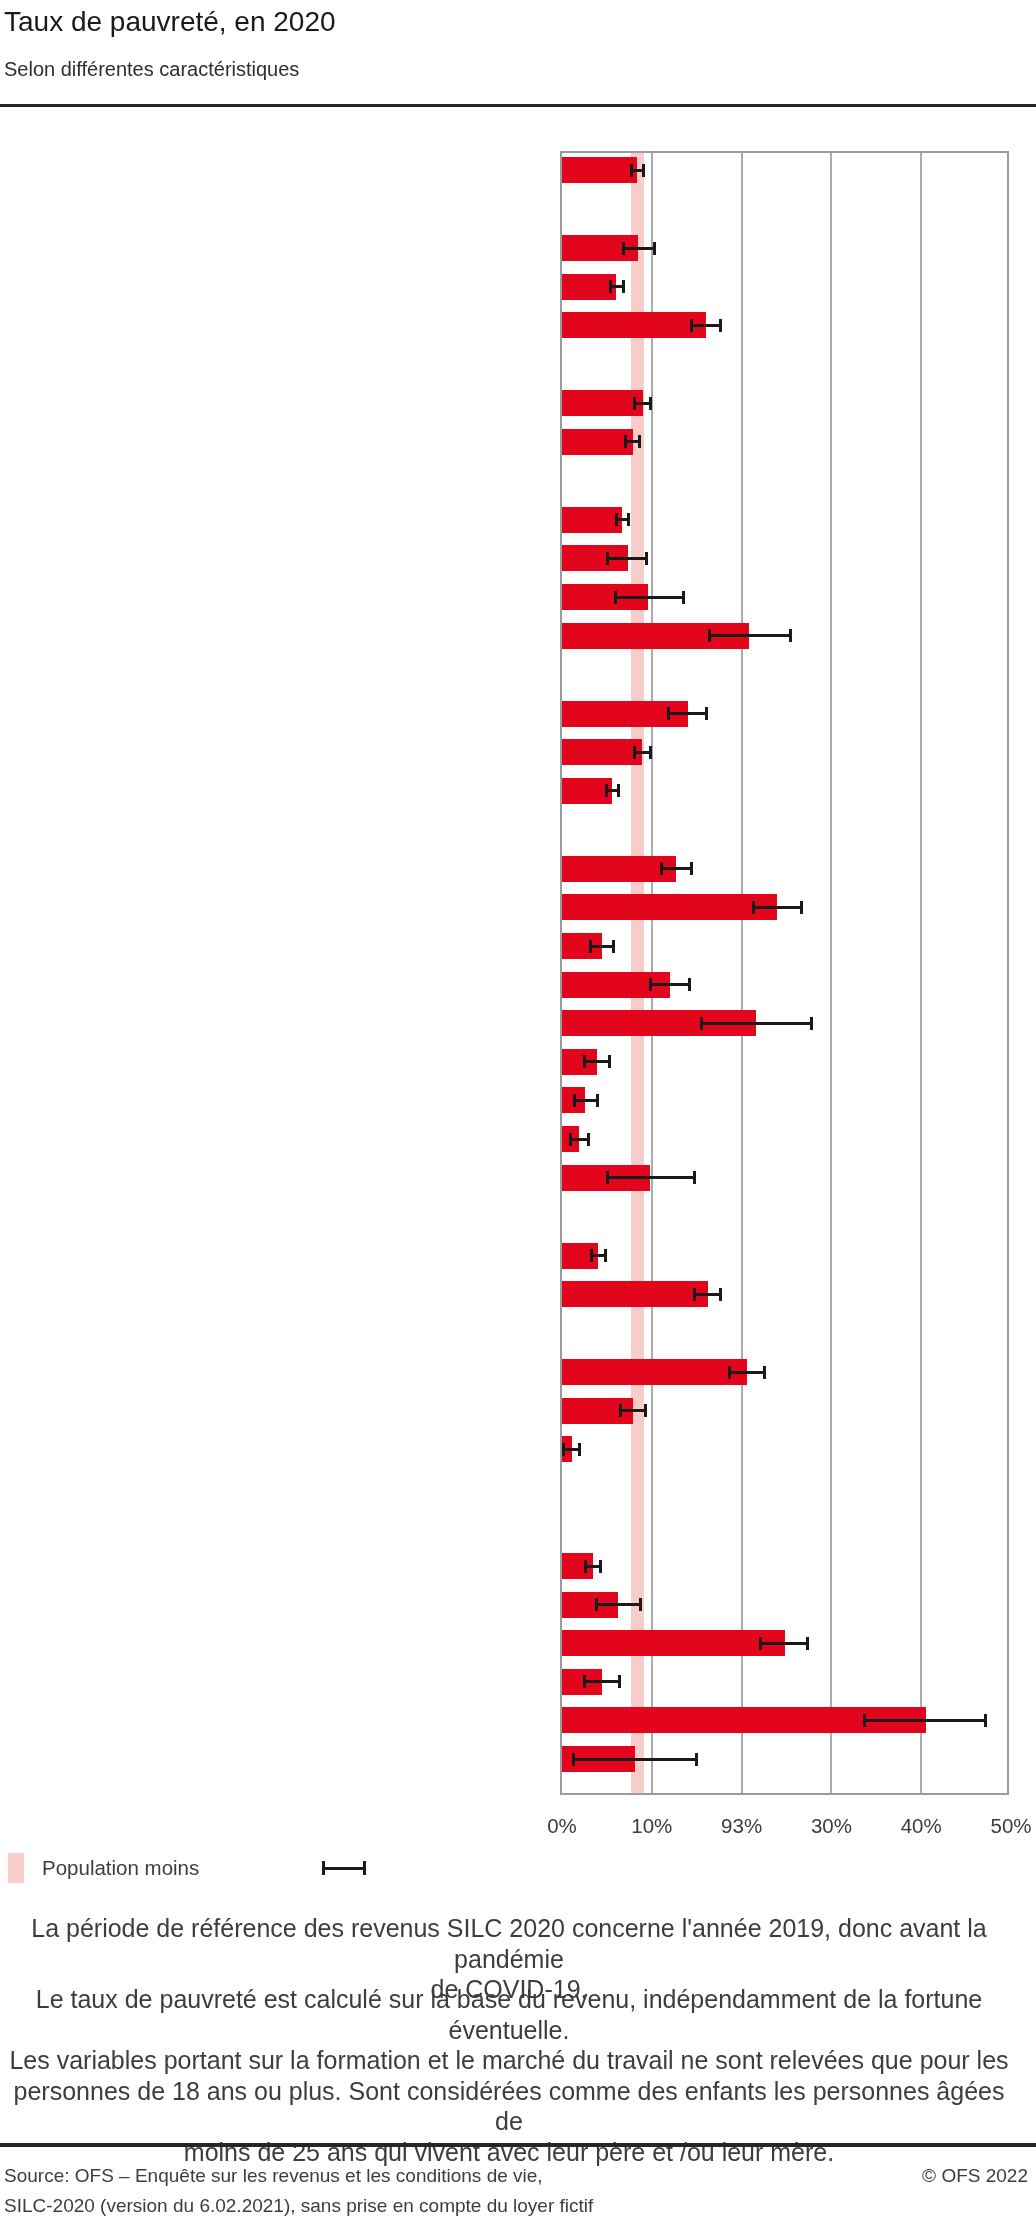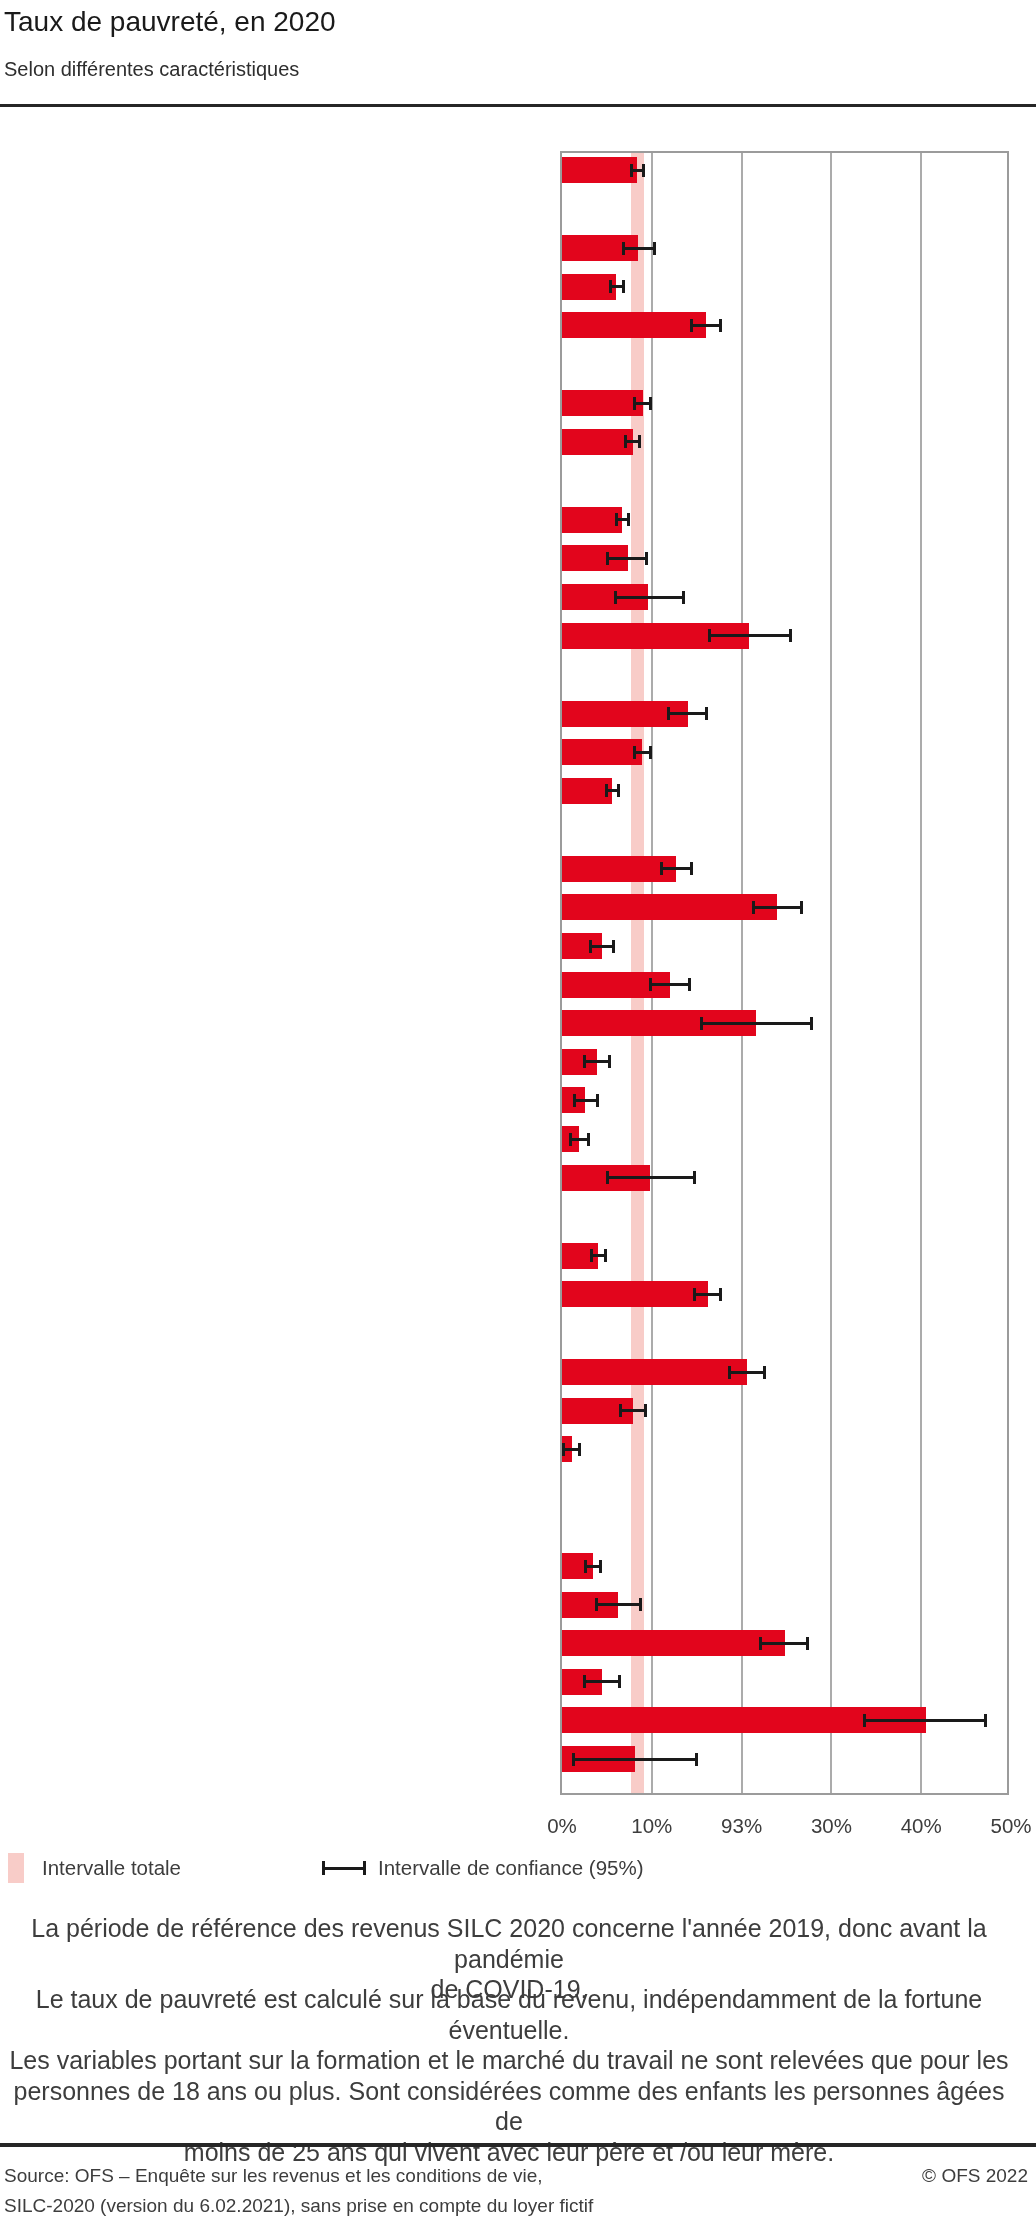--- a/index.html
+++ b/index.html
@@ -200,27 +200,26 @@
     <div class="ticklabel" style="left: 562px;">0%</div>
     <div class="ticklabel" style="left: 651.8px;">10%</div>
     <div class="ticklabel" style="left: 741.6px;">93%</div>
     <div class="ticklabel" style="left: 831.4px;">30%</div>
     <div class="ticklabel" style="left: 921.2px;">40%</div>
     <div class="ticklabel" style="left: 1011px;">50%</div>
   </div>
 
 <div class="abs" id="legend">
   <span id="legend-swatch" style="background: rgb(248, 204, 200);"></span>
-  <span class="legend-text" style="left:34px">Intervalle totale</span>
+  <span class="legend-text" style="left:34px">Population moins</span>
   <span id="legend-ci">
     <span class="h"></span>
       <span class="c1"></span>
       <span class="c2"></span>
   </span>
-  <span class="legend-text" style="left:370px">Intervalle de confiance (95%)</span>
 </div>
 
 <div class="abs footnote" id="footnote-1">La période de référence des revenus SILC 2020 concerne l'année 2019, donc avant la pandémie
 de COVID-19.</div>
 <div class="abs footnote" id="footnote-2">Le taux de pauvreté est calculé sur la base du revenu, indépendamment de la fortune éventuelle.
 Les variables portant sur la formation et le marché du travail ne sont relevées que pour les
 personnes de 18 ans ou plus. Sont considérées comme des enfants les personnes âgées de
 moins de 25 ans qui vivent avec leur père et /ou leur mère.</div>
 
 <div class="abs rule" id="rule-bottom"></div>

